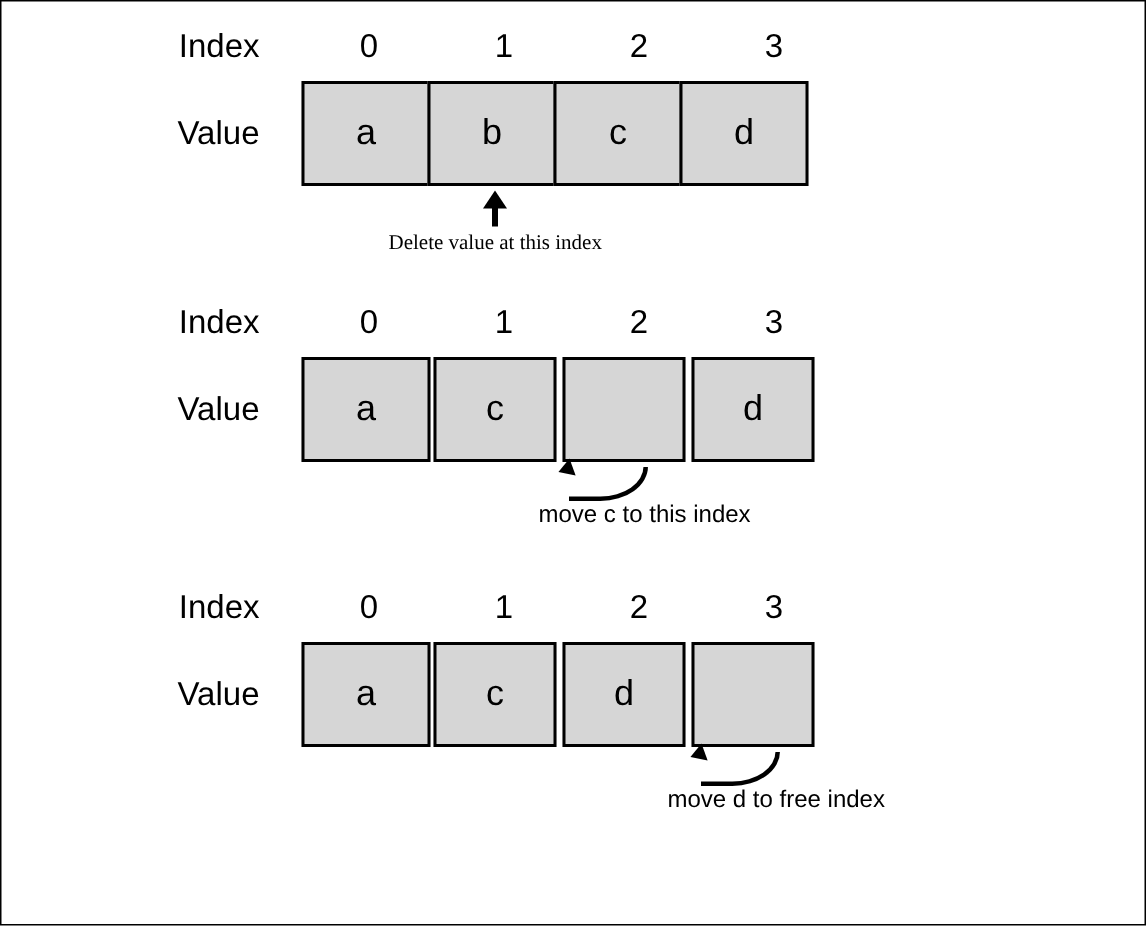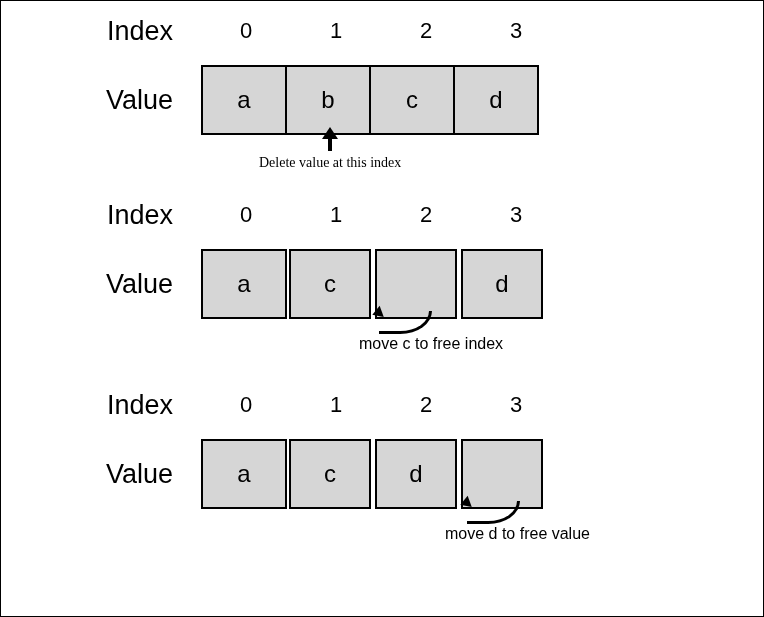--- a/index.html
+++ b/index.html
@@ -22,26 +22,26 @@
     position: absolute;
     left: 0;
     width: 100%;
   }
   .row {
     display: flex;
     align-items: center;
     height: 30px;
   }
   .row.indices { height: 28px; }
-  .row.values  { height: 70px; margin-top: 20px; }
+  .row.values  { height: 70px; margin-top: 9px; }
   .label {
     width: 200px;
     text-align: right;
     padding-right: 28px;
-    font-size: 27px;
+    font-size: 22px;
     color: #000;
     box-sizing: border-box;
   }
   .cells {
     display: flex;
   }
   .idx {
     width: 90px;
     text-align: center;
     font-size: 22px;
@@ -175,21 +175,21 @@
           </div>
       <div class="gapcell">
             <div></div>
           </div>
       <div class="gapcell">
             <div>d</div>
           </div>
     </div>
   </div>
   <div class="curve" style="left:378px; top:110px;"></div>
-  <div class="caption" style="left:358px; top:134px; font-size:16px;">move c to free index</div>
+  <div class="caption" style="left:358px; top:134px; font-size:16px;">move c to this index</div>
 </div>
 
 <div class="stage" style="top:390px;">
   <div class="row indices">
     <div class="label">Index</div>
     <div class="cells">
       <div class="idx">0</div>
       <div class="idx">1</div>
       <div class="idx">2</div>
       <div class="idx">3</div>
@@ -204,16 +204,16 @@
           </div>
       <div class="gapcell">
             <div>d</div>
           </div>
       <div class="gapcell">
             <div></div>
           </div>
     </div>
   </div>
   <div class="curve" style="left:466px; top:110px;"></div>
-  <div class="caption" style="left:444px; top:134px; font-size:16px;">move d to free value</div>
+  <div class="caption" style="left:444px; top:134px; font-size:16px;">move d to free index</div>
 </div>
 
 </div>
 
 </body></html>

